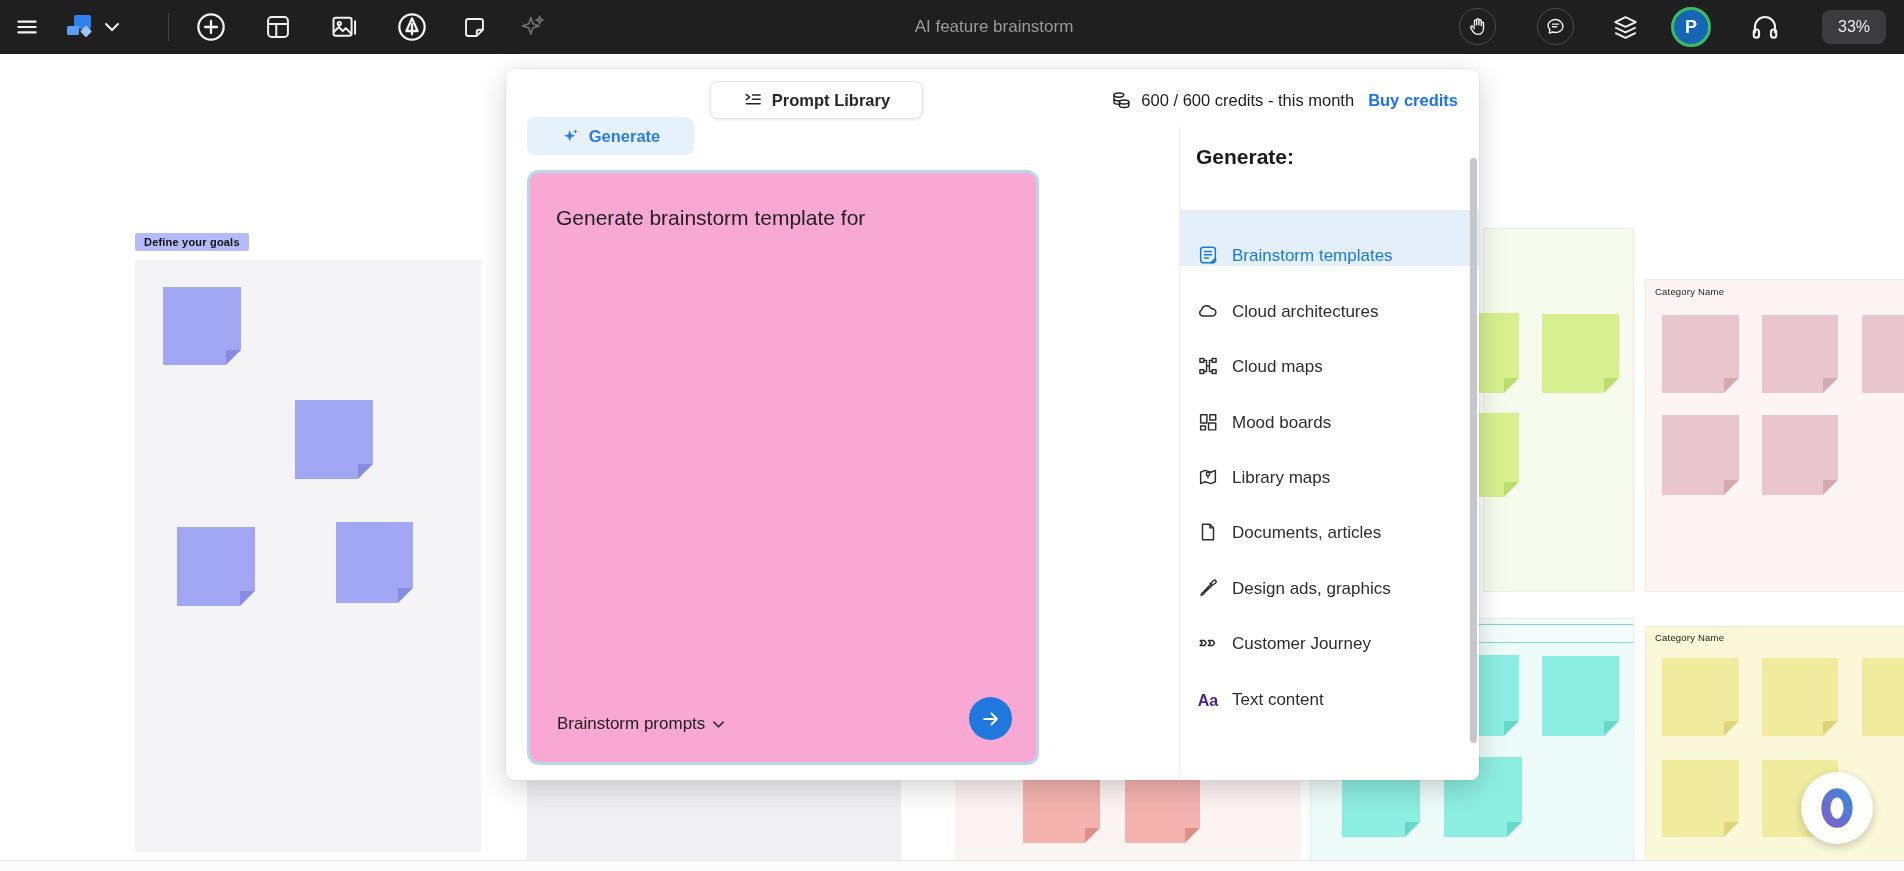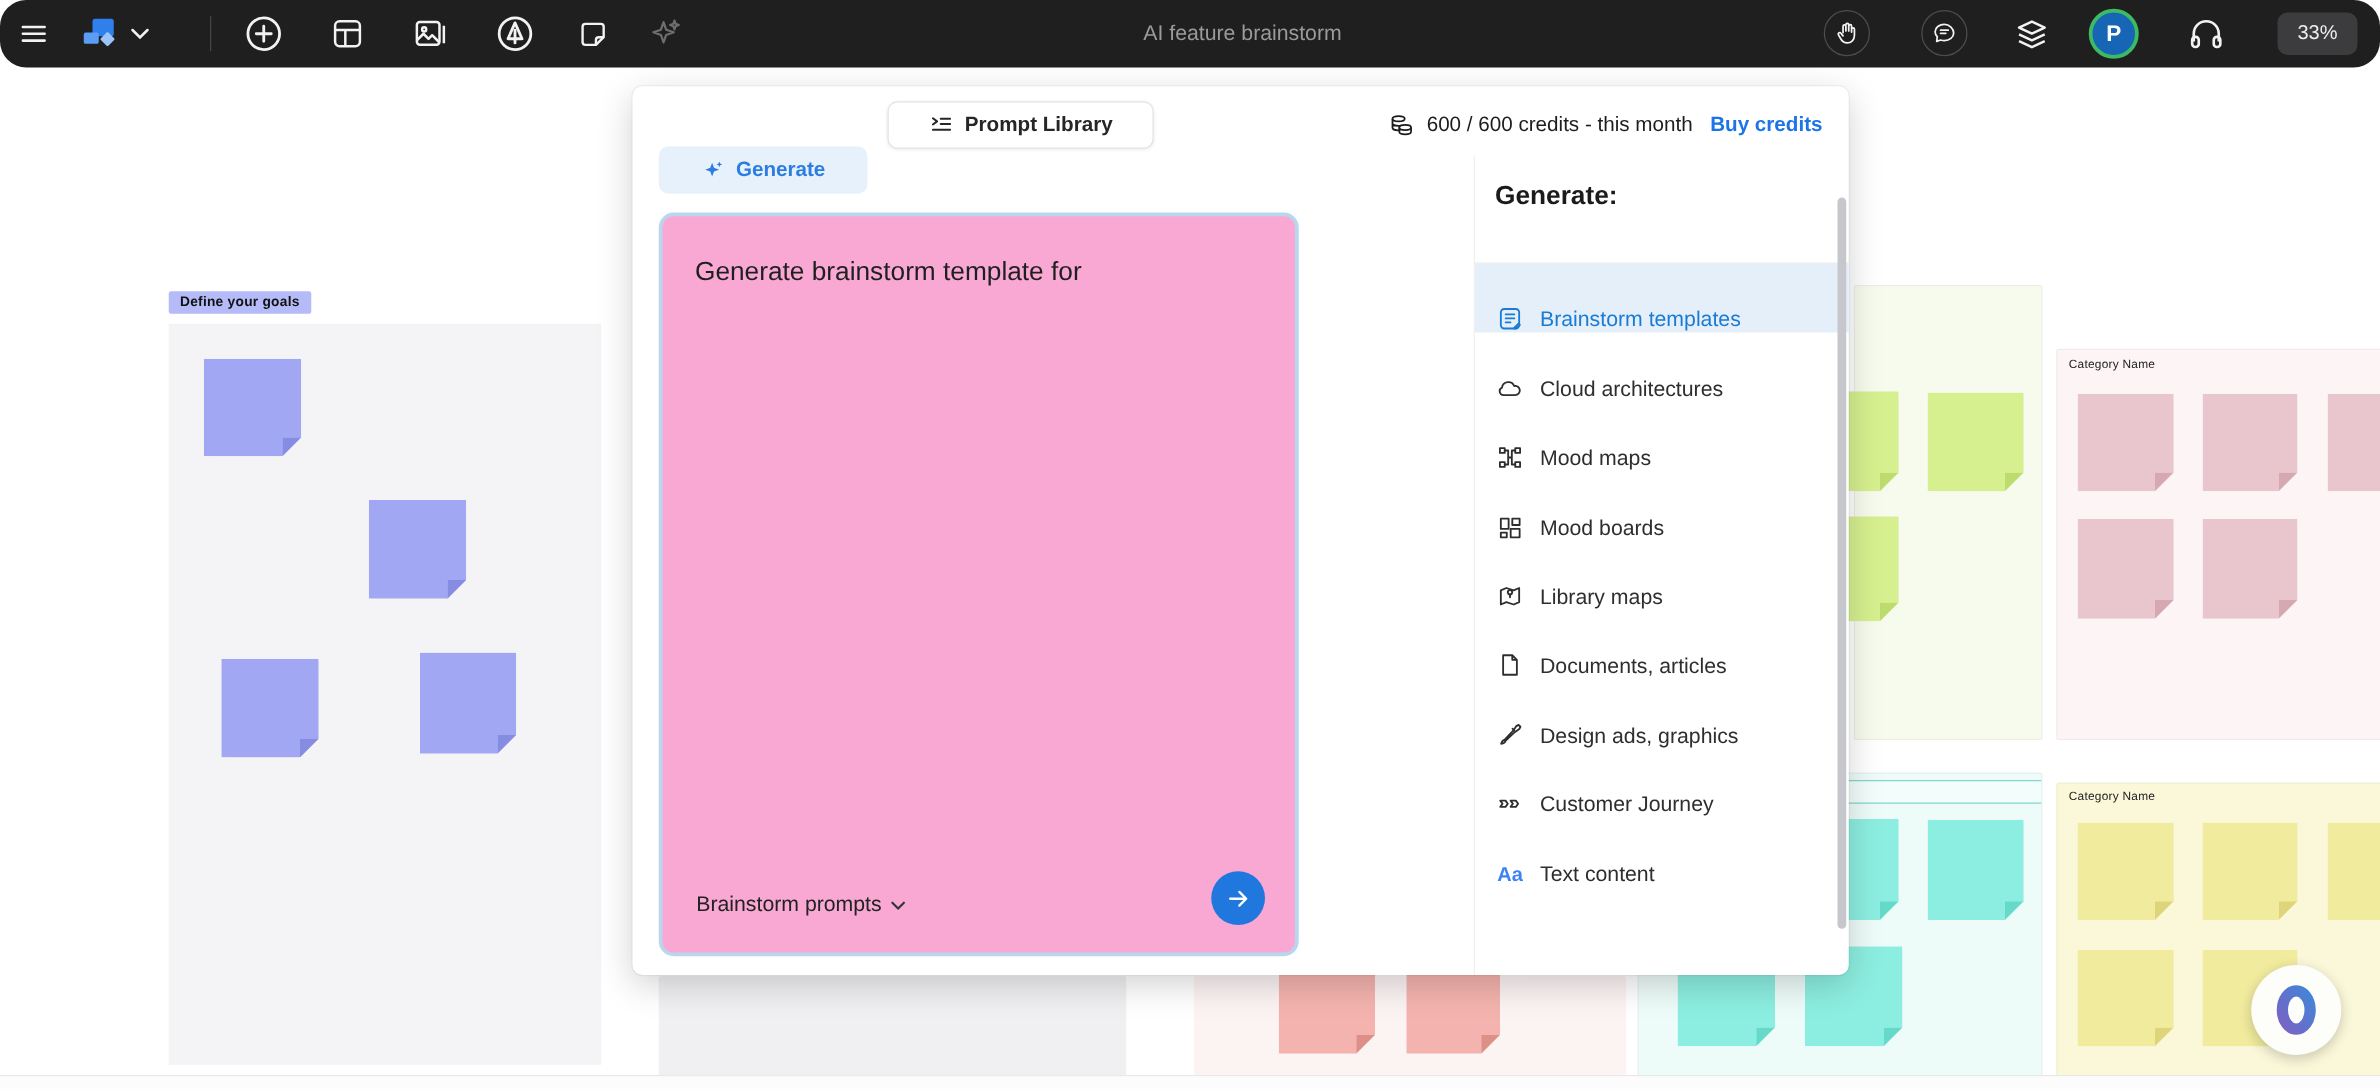--- a/index.html
+++ b/index.html
@@ -28,21 +28,21 @@
   .teal-header { position:absolute; left:0; top:5px; right:0; height:19px;
     border-top:1.5px solid #7fd8cb; border-bottom:1.5px solid #7fd8cb; background:#f3fdfb; }
   .bottom-strip { position:absolute; left:0; top:860px; width:1904px; height:11px;
     background:#fcfcfc; border-top:1px solid #e9e9e9; }
   .opera-badge { position:absolute; left:1801px; top:772px; width:72px; height:72px;
     border-radius:50%; background:#fdfdfa; box-shadow:0 3px 10px rgba(0,0,0,.2);
     display:flex; align-items:center; justify-content:center; }
 
   
   .topbar { position:absolute; left:0; top:0; width:1904px; height:54px; background:#1f1f1f;
-    z-index:20; color:#f2f2f2;border-radius:21px; }
+    z-index:20; color:#f2f2f2; }
   .tb { position:absolute; display:flex; align-items:center; justify-content:center;
     color:#f2f2f2; cursor:pointer; }
   .tb svg { display:block; }
   .tb-circle { border:1px solid #4d4d4d; border-radius:50%; width:37px; height:37px; }
   .tb-divider { position:absolute; left:168px; top:13px; width:1px; height:28px; background:#454545; }
   .board-title { position:absolute; left:858px; top:0; width:272px; height:54px;
     display:flex; align-items:center; justify-content:center; color:#9a9a9a; font-size:17px; }
   .avatar { position:absolute; left:1671px; top:7px; width:40px; height:40px; border-radius:50%;
     background:#1766b5; border:3px solid #3dbb63; color:#fff; font-size:18px; font-weight:700;
     display:flex; align-items:center; justify-content:center; }
@@ -69,21 +69,21 @@
     background:#2078df; border:none; display:flex; align-items:center; justify-content:center; cursor:pointer; }
   .gen-list { position:absolute; left:673px; top:56px; right:0; bottom:0;
     border-left:1px solid #f0f0f0; }
   .gen-heading { position:absolute; left:16px; top:20px; font-size:21px; font-weight:700; color:#1b1b1b; }
   .gen-sep { position:absolute; left:0; right:0; top:85px; height:1px; background:#ebebeb; }
   .gen-items { position:absolute; left:0; right:0; top:86px; }
   .gen-item { height:55.4px; display:flex; align-items:flex-end; gap:13px; padding-left:17px;
     font-size:17px; color:#2e2e2e; cursor:pointer; }
   .gen-item svg { flex:0 0 auto; }
   .gen-item.active { background:#e4effa; color:#1a7bd5; font-weight:500; }
-  .aa-glyph { font-size:16px; font-weight:700; color:#3b82f6; width:22px; text-align:center; }
+  .aa-glyph { font-size:16px; font-weight:700; color:#4c1d95; width:22px; text-align:center; }
   .panel-scrollbar { position:absolute; left:964px; top:89px; width:7px; height:585px;
     background:#c5c7cc; border-radius:4px; }
 </style>
 </head>
 <body>
 
 <div class="screen">
 
   <div class="canvas">
 
@@ -301,21 +301,21 @@
         </div>
 
         <div class="gen-item">
           <svg width="22" height="22" viewBox="0 0 24 24" fill="none" stroke="currentColor" stroke-width="1.6" stroke-linejoin="round">
               <rect x="3.2" y="3.8" width="4.2" height="4.2"></rect>
               <rect x="3.2" y="16" width="4.2" height="4.2"></rect>
               <rect x="16.6" y="3.8" width="4.2" height="4.2"></rect>
               <rect x="16.6" y="16" width="4.2" height="4.2"></rect>
               <path d="M7.4 5.9h3v12.2h-3M16.6 5.9h-3v12.2h3M10.4 12h3.2"></path>
             </svg>
-          <span>Mood maps</span>
+          <span>Cloud maps</span>
         </div>
 
         <div class="gen-item">
           <svg width="22" height="22" viewBox="0 0 24 24" fill="none" stroke="currentColor" stroke-width="1.6" stroke-linejoin="round">
               <rect x="4" y="4.2" width="6.8" height="9"></rect>
               <rect x="14" y="4.2" width="6.4" height="5.6"></rect>
               <rect x="4" y="16.4" width="5.2" height="4.2"></rect>
               <rect x="12.6" y="13.2" width="7.8" height="7.4"></rect>
             </svg>
           <span>Mood boards</span>

